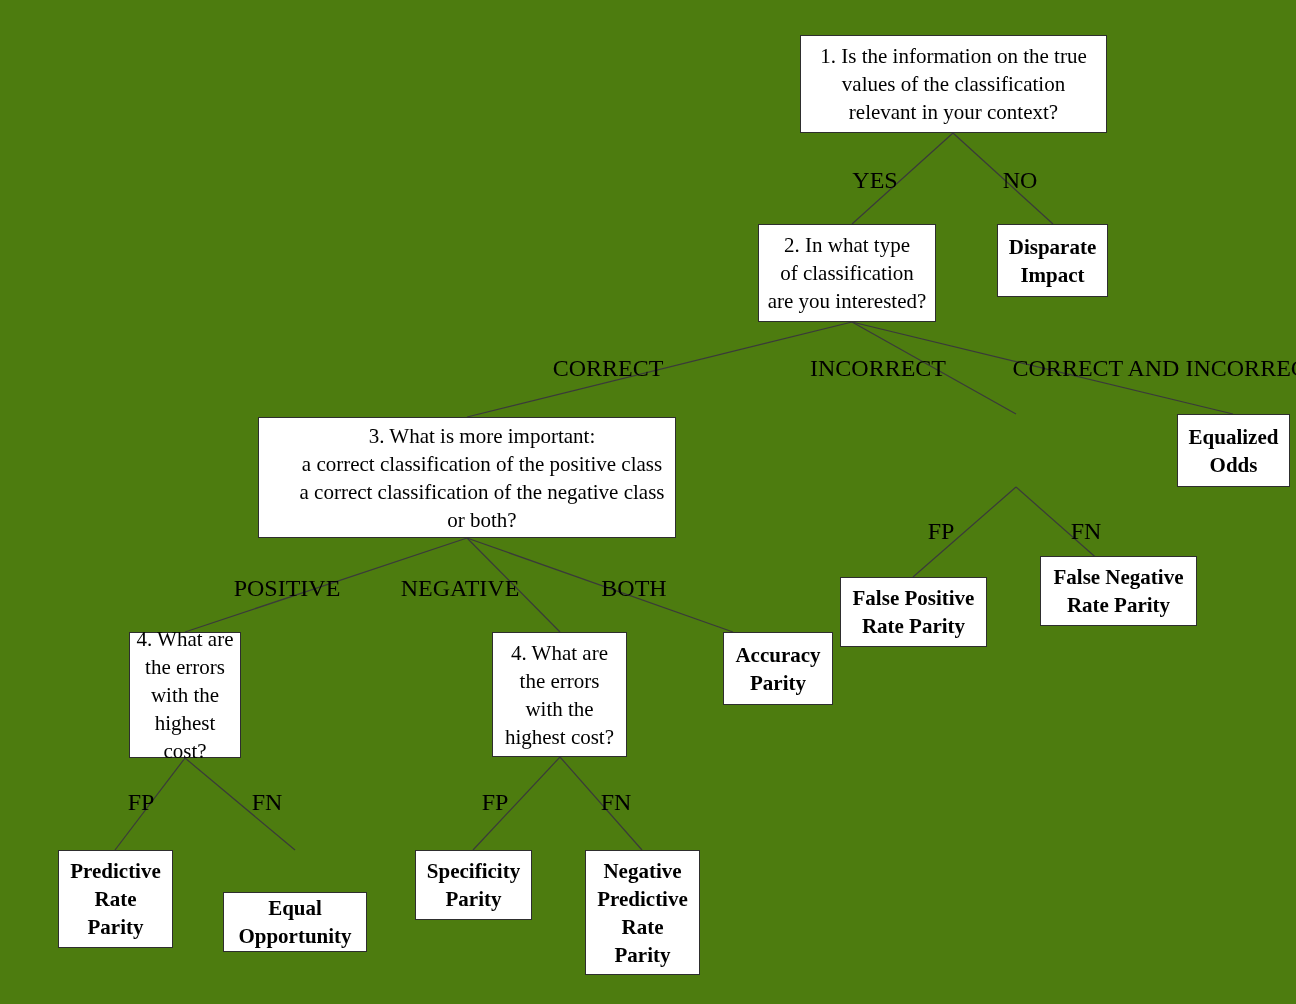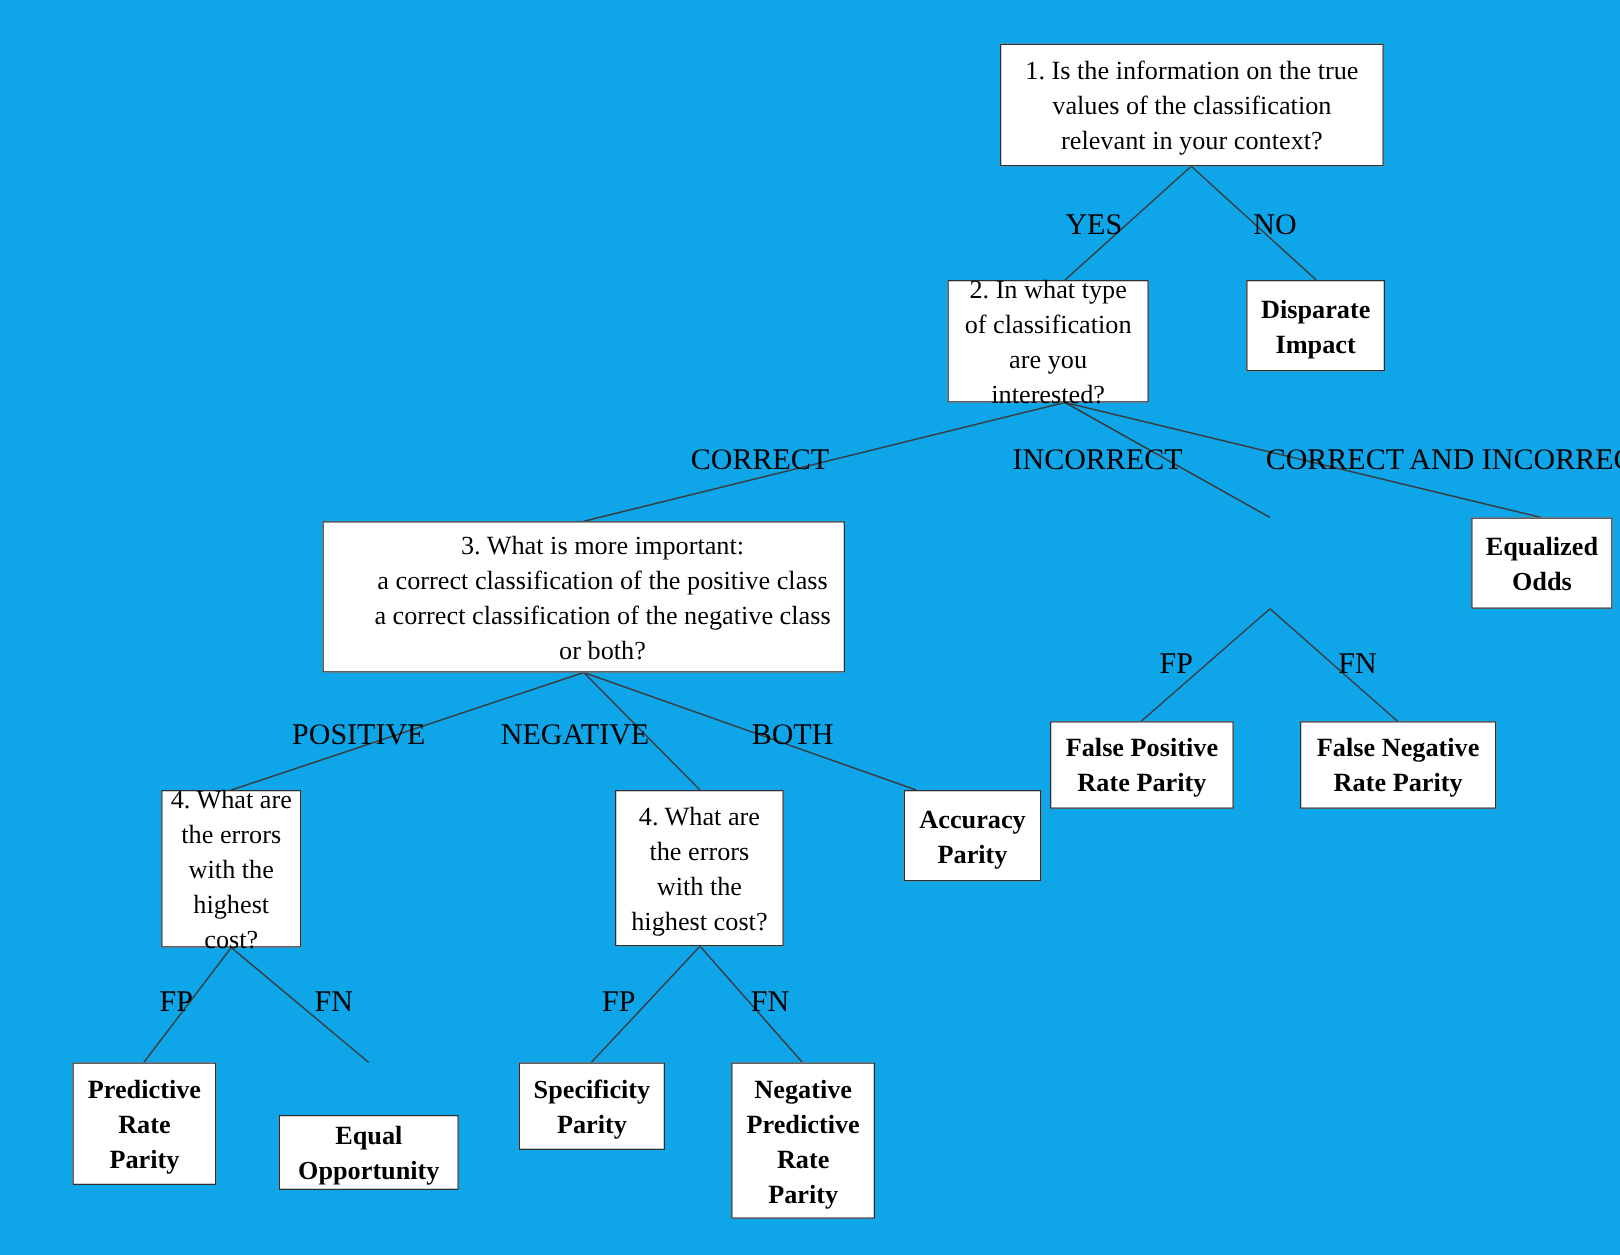--- a/index.html
+++ b/index.html
@@ -1,20 +1,20 @@
 <!DOCTYPE html>
 <html><head>
 <meta charset="utf-8">
 <style>
   html, body { margin: 0; padding: 0; background: #ffffff; }
   .canvas {
     position: relative;
     width: 1296px;
     height: 1004px;
-    background: #0ea5e9;
+    background: #4d7c0f;
     font-family: "Liberation Serif", "DejaVu Serif", serif;
     color: #000000;
     overflow: hidden;
   }
   .edges {
     position: absolute;
     left: 0; top: 0;
     width: 1296px; height: 1004px;
   }
   .node {
@@ -61,21 +61,21 @@
       <line x1="560" y1="757" x2="642" y2="850"></line>
       <line x1="1016" y1="487" x2="913" y2="577"></line>
       <line x1="1016" y1="487" x2="1118" y2="577"></line>
     </g>
   </svg>
 
   <div class="node" style="left:800px; top:35px; width:307px; height:98px;">1. Is the information on the true
 values of the classification
 relevant in your context?</div>
 
-  <div class="node" style="left:758px; top:224px; width:161px; height:98px;">2. In what type
+  <div class="node" style="left:758px; top:224px; width:178px; height:98px;">2. In what type
 of classification
 are you interested?</div>
 
   <div class="node" style="left:258px; top:417px; width:418px; height:121px;padding-left:32px;">3. What is more important:
 a correct classification of the positive class
 a correct classification of the negative class
 or both?</div>
 
 
   <div class="node" style="left:129px; top:632px; width:112px; height:126px;">4. What are
@@ -93,21 +93,21 @@
 
   <div class="node leaf" style="left:997px; top:224px; width:111px; height:73px;">Disparate
 Impact</div>
 
   <div class="node leaf" style="left:678px; top:632px; width:110px; height:73px;margin-left:45px;">Accuracy
 Parity</div>
 
   <div class="node leaf" style="left:840px; top:577px; width:147px; height:70px;">False Positive
 Rate Parity</div>
 
-  <div class="node leaf" style="left:1040px; top:577px; width:157px; height:70px;">False Negative
+  <div class="node leaf" style="left:1040px; top:556px; width:157px; height:70px;">False Negative
 Rate Parity</div>
 
   <div class="node leaf" style="left:58px; top:850px; width:115px; height:98px;">Predictive
 Rate
 Parity</div>
 
   <div class="node leaf" style="left:223px; top:892px; width:144px; height:60px;">Equal
 Opportunity</div>
 
   <div class="node leaf" style="left:415px; top:850px; width:117px; height:70px;">Specificity

